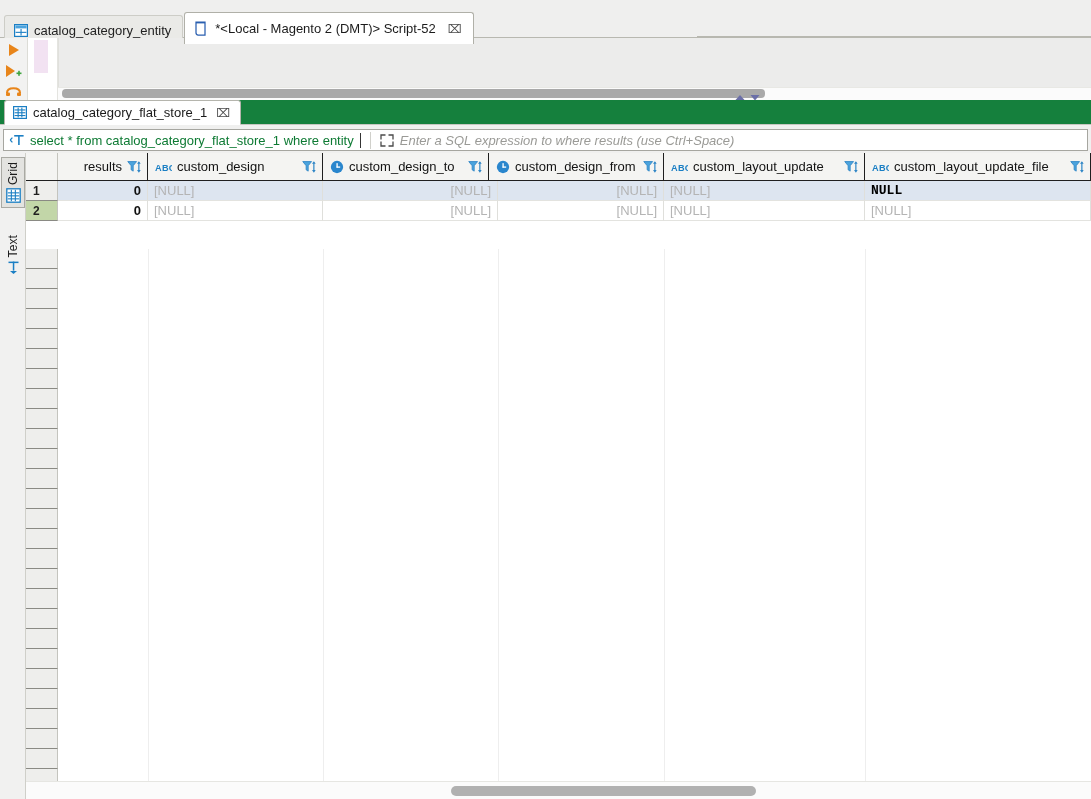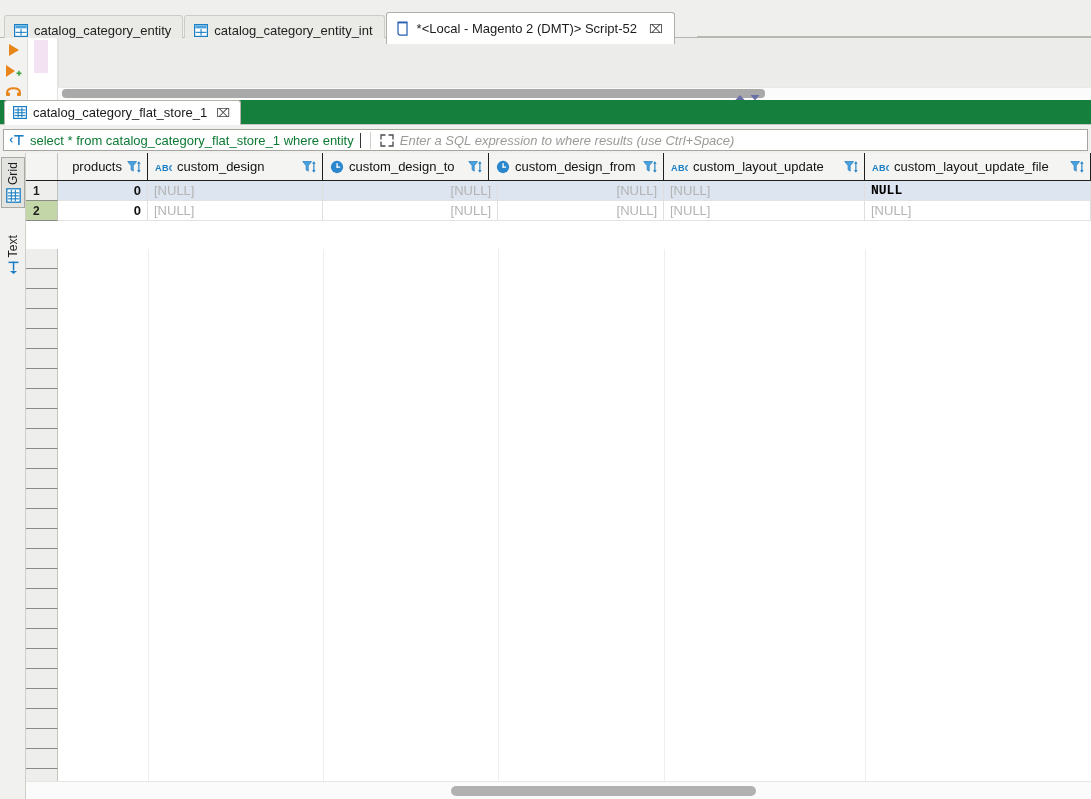--- a/index.html
+++ b/index.html
@@ -212,29 +212,20 @@
     <div class="filler"></div>
     <div class="tabstrip" id="editor-tabs">
         <div class="etab inactive">
           <svg viewBox="0 0 14 13" width="14" height="13" class="ico-table">
             <rect x="0.6" y="0.6" width="12.8" height="11.8" fill="#ffffff" stroke="#1b7fc4" stroke-width="1.2"></rect>
             <rect x="1.4" y="1.4" width="11.2" height="3" fill="#4ba3dd"></rect>
             <rect x="1.6" y="7.8" width="10.8" height="1.1" fill="#1b7fc4"></rect>
             <rect x="6.5" y="5" width="1.1" height="6.5" fill="#1b7fc4"></rect>
           </svg>
           <span>catalog_category_entity</span>
-        </div>
-        <div class="etab inactive">
-          <svg viewBox="0 0 14 13" width="14" height="13" class="ico-table">
-            <rect x="0.6" y="0.6" width="12.8" height="11.8" fill="#ffffff" stroke="#1b7fc4" stroke-width="1.2"></rect>
-            <rect x="1.4" y="1.4" width="11.2" height="3" fill="#4ba3dd"></rect>
-            <rect x="1.6" y="7.8" width="10.8" height="1.1" fill="#1b7fc4"></rect>
-            <rect x="6.5" y="5" width="1.1" height="6.5" fill="#1b7fc4"></rect>
-          </svg>
-          <span>catalog_category_entity_int</span>
         </div>
         <div class="etab active">
           <svg viewBox="0 0 13 15" width="13" height="15" class="ico-script">
             <path d="M2 1 H11 V14 H4.2 A2.2 2.2 0 0 1 2 11.8 Z" fill="#ffffff" stroke="#2a5fb0" stroke-width="1.25"></path>
             <rect x="2" y="1" width="9" height="1.4" fill="#2a5fb0"></rect>
           </svg>
           <span>*&lt;Local - Magento 2 (DMT)&gt; Script-52</span>
           <span class="close">⌧</span>
         </div>
       </div>
@@ -338,21 +329,21 @@
       </svg>
     </div>
 
   </div>
 
   <div class="gridwrap">
 
     <div class="ghead" id="grid-header">
       <div class="gcorner"></div>
     <div class="gcell-h right" style="width: 90px; flex-basis: 90px;">
-          <span class="hname">products</span>
+          <span class="hname">results</span>
           <svg viewBox="0 0 16 14" width="15" height="14" class="filtico">
             <path d="M0.8 1.2 H10.2 L6.6 5.6 V11.4 L4.4 10.0 V5.6 Z" fill="#4ba3dd" stroke="#2f86c6" stroke-width="0.9"></path>
             <rect x="12" y="2.2" width="1.3" height="9.4" fill="#2f86c6"></rect>
             <polygon points="12.65,0.8 14.6,3.6 10.7,3.6" fill="#2f86c6"></polygon>
             <polygon points="12.65,13.0 14.6,10.2 10.7,10.2" fill="#2f86c6"></polygon>
           </svg>
         </div>
         <div class="gcell-h" style="width: 175px; flex-basis: 175px;">
           <span class="typeico">
             <svg viewBox="0 0 17 10" width="17" height="10">

